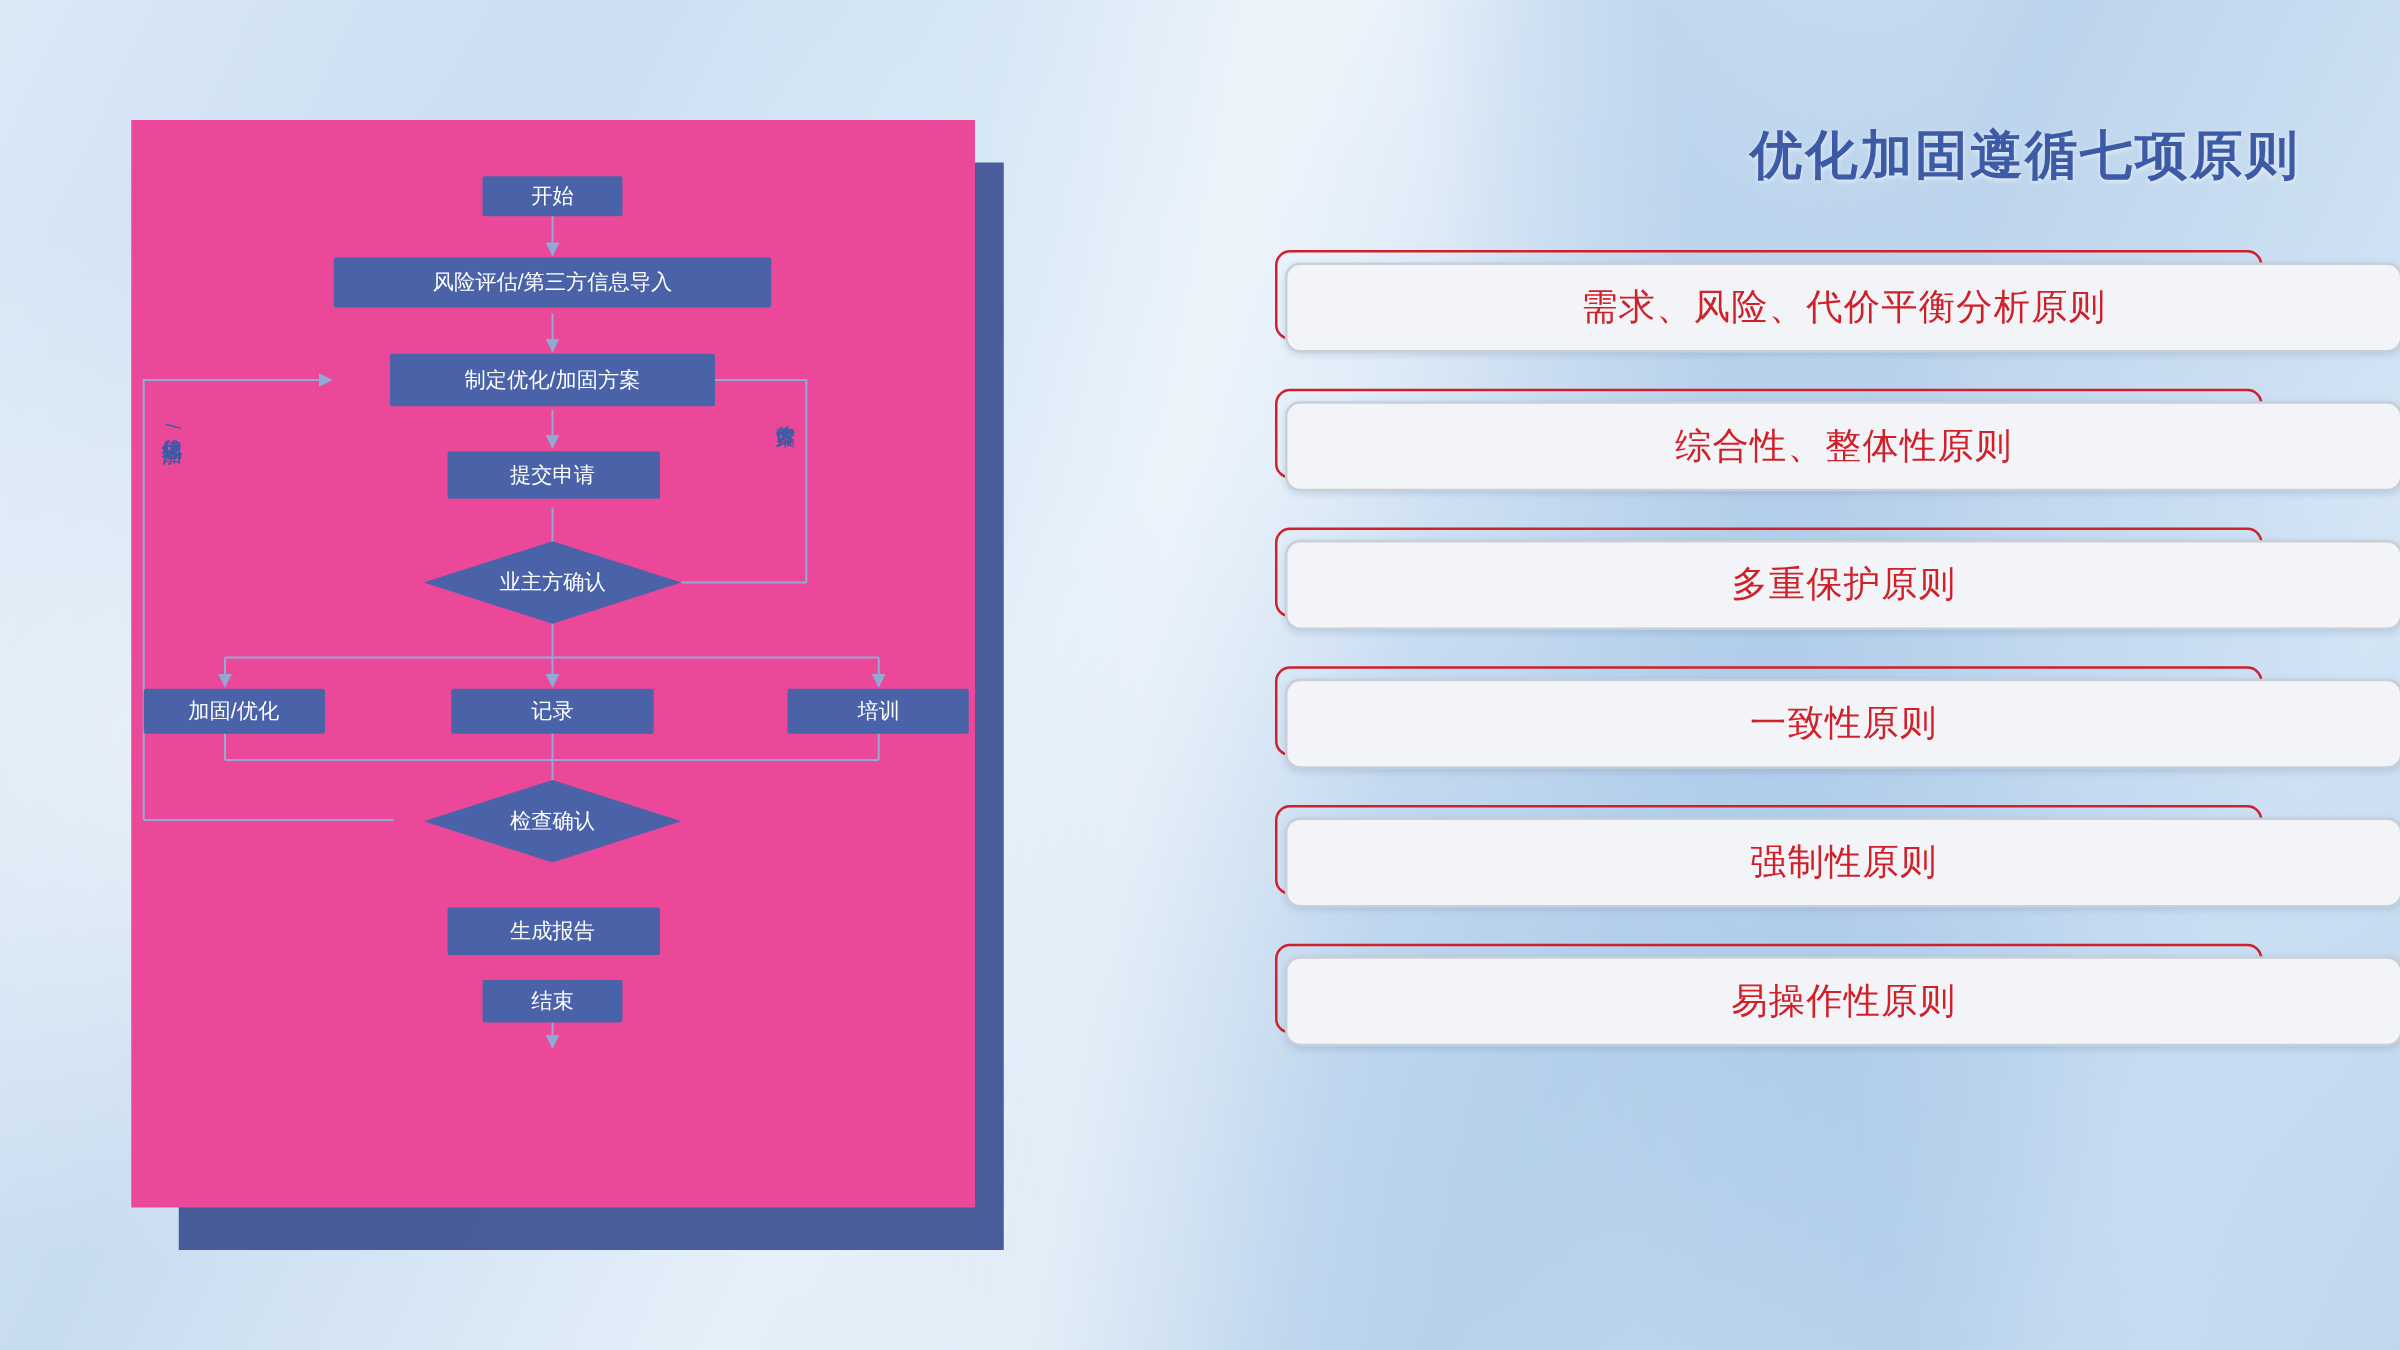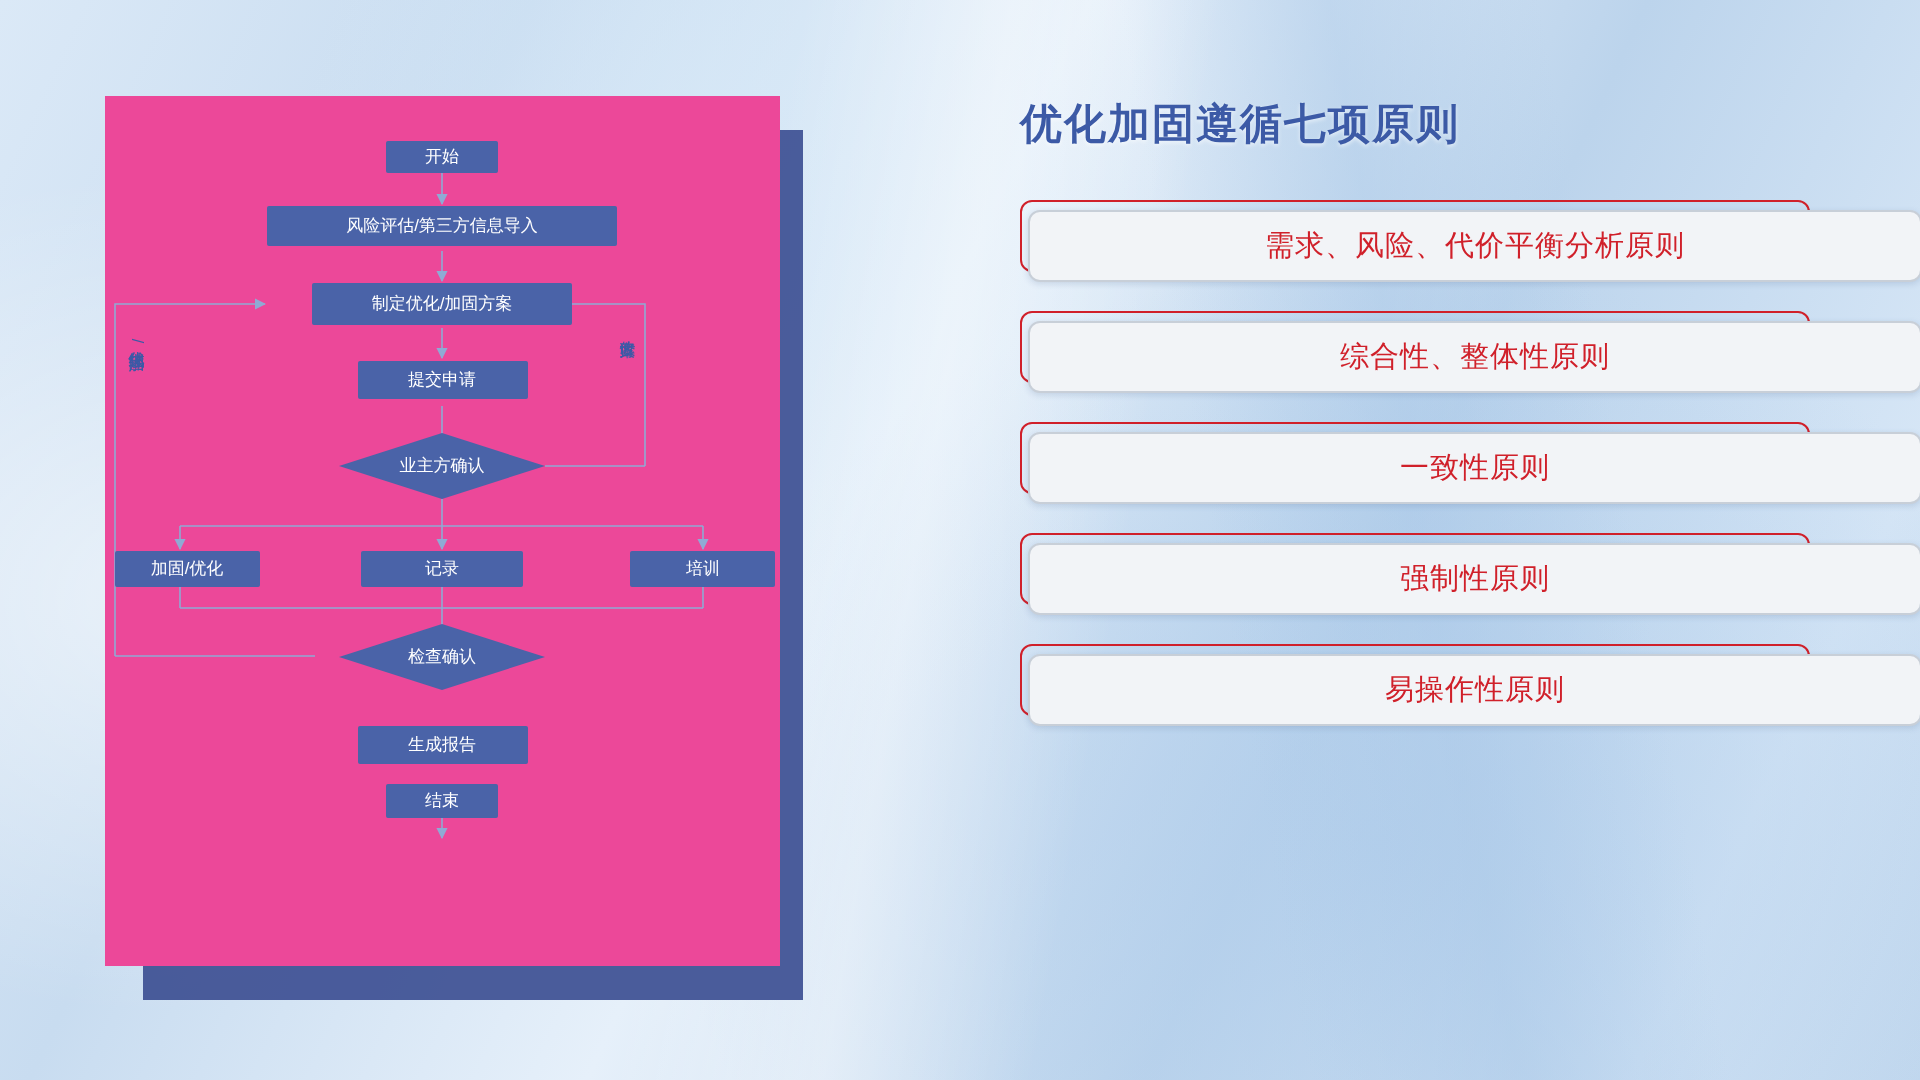--- a/index.html
+++ b/index.html
@@ -57,21 +57,21 @@
   #right-panel {
     position: absolute;
     left: 1020px;
     top: 96px;
     width: 820px;
   }
   #panel-title {
     font-size: 42px;
     font-weight: bold;
     color: #3c5aa6;
-    text-align: left;
+    text-align: right;
     letter-spacing: 2px;
     margin: 0 0 42px 0;
     text-shadow: 0 2px 4px rgba(255,255,255,0.6);
   }
   .principle-row {
     position: relative;
     height: 74px;
     margin-bottom: 37px;
   }
   .principle-accent {
@@ -219,20 +219,26 @@
   </div>
 
   <div class="principle-row">
     <div class="principle-accent"></div>
     <div class="principle-box">
       <span class="principle-text">综合性、整体性原则</span>
     </div>
   </div>
 
 
+  <div class="principle-row">
+    <div class="principle-accent"></div>
+    <div class="principle-box">
+      <span class="principle-text">多重保护原则</span>
+    </div>
+  </div>
 
   <div class="principle-row">
     <div class="principle-accent"></div>
     <div class="principle-box">
       <span class="principle-text">一致性原则</span>
     </div>
   </div>
 
   <div class="principle-row">
     <div class="principle-accent"></div>

